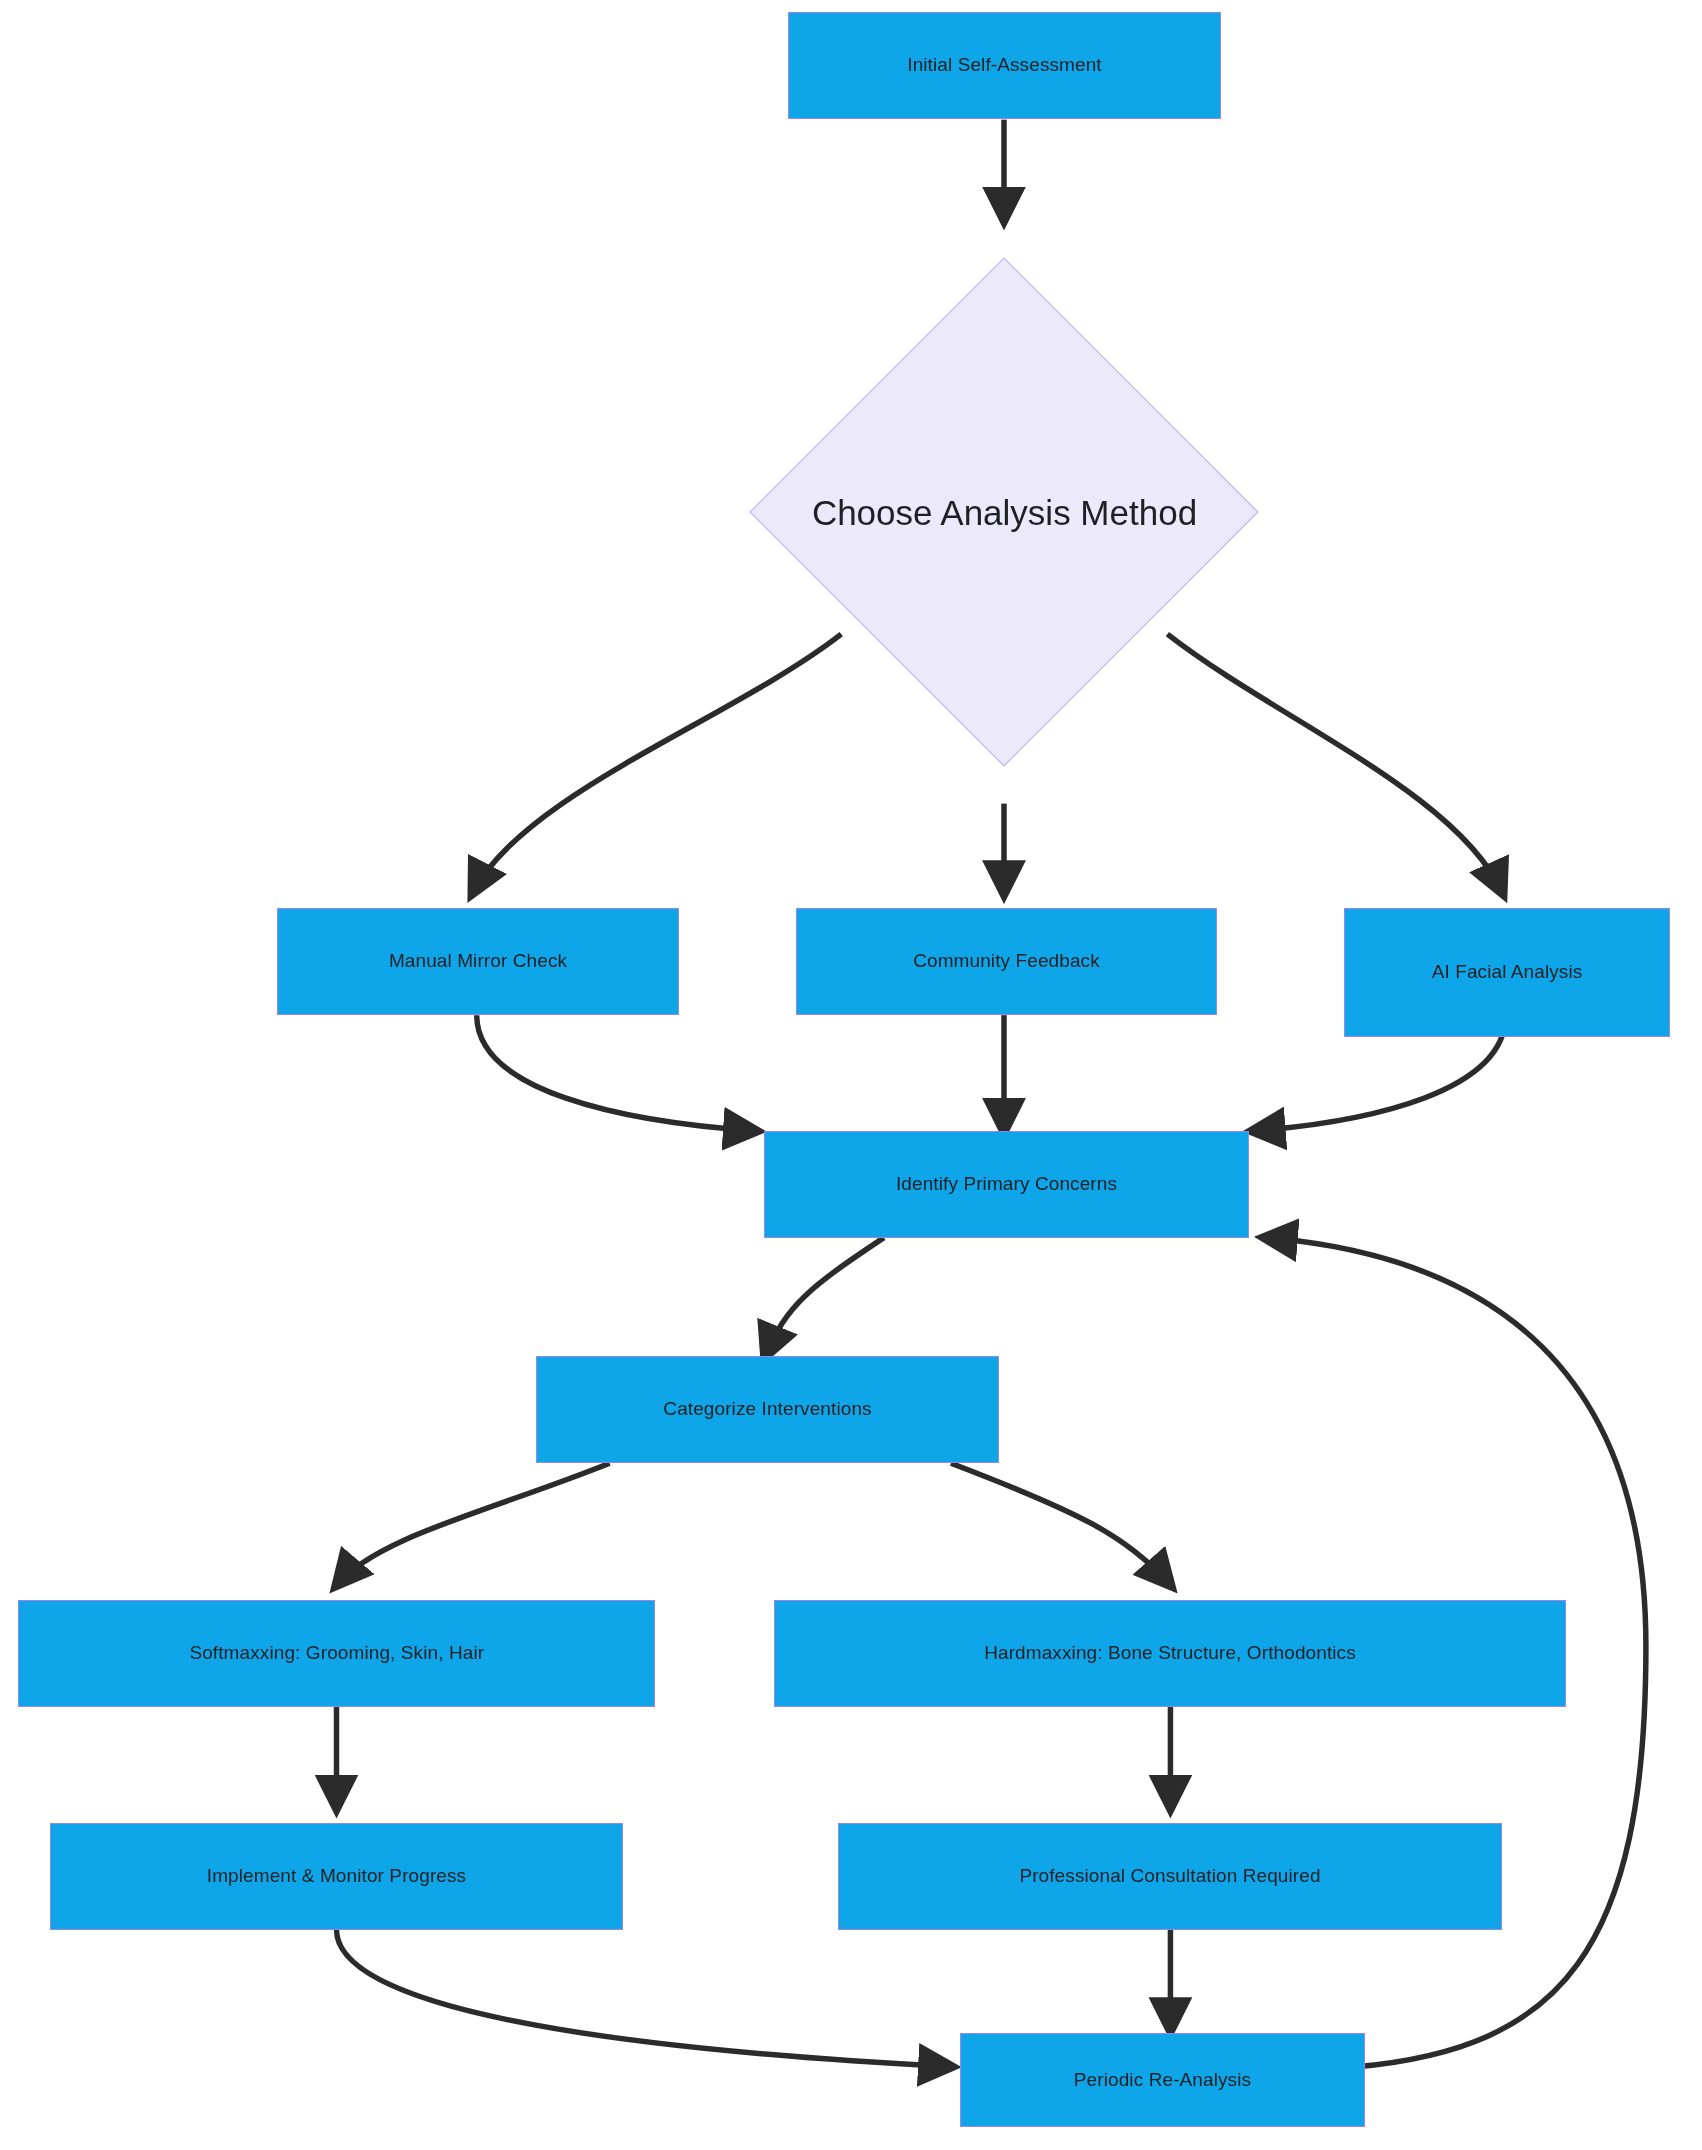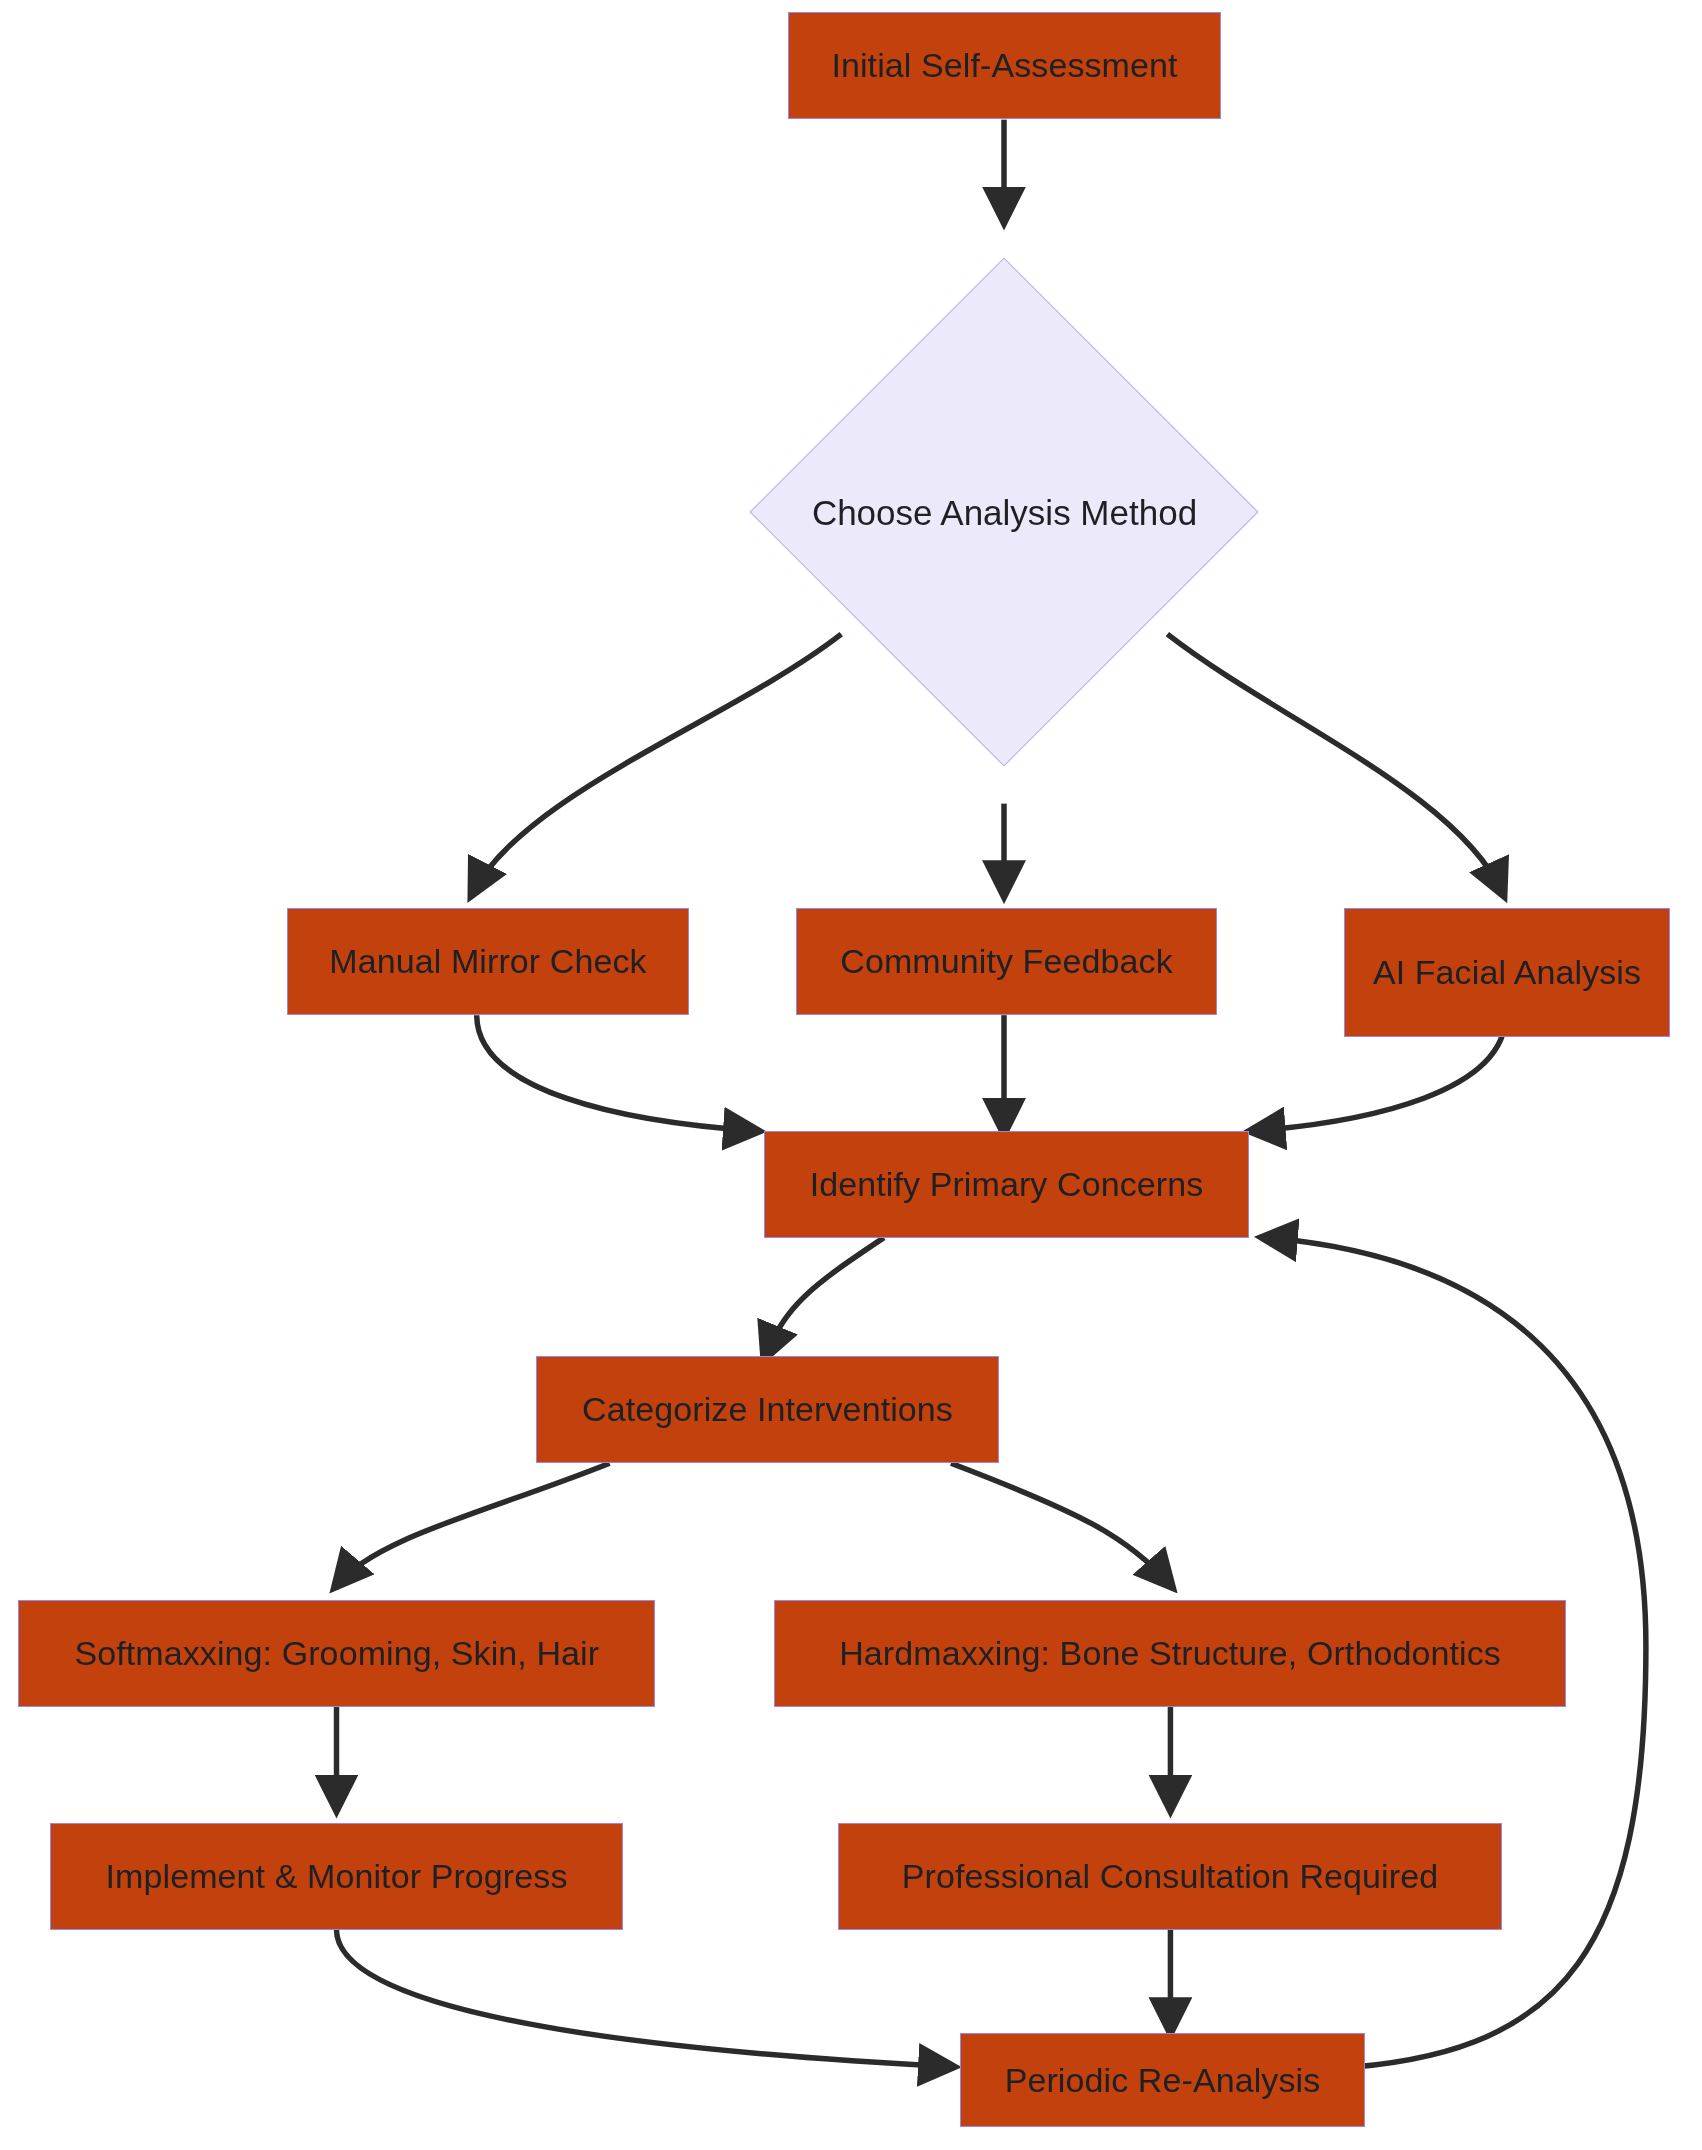--- a/index.html
+++ b/index.html
@@ -20,28 +20,28 @@
   svg#edges {
     position: absolute;
     left: 0;
     top: 0;
     width: 1702px;
     height: 2151px;
   }
   .node {
     position: absolute;
     box-sizing: border-box;
-    background: #c2410c;
+    background: #0ea5e9;
     border: 1.8px solid #9a86e8;
     color: #1f2024;
     display: flex;
     align-items: center;
     justify-content: center;
     text-align: center;
-    font-size: 34px;
+    font-size: 19px;
     line-height: 1.2;
     letter-spacing: 0.1px;
     white-space: nowrap;
   }
   .decision {
     position: absolute;
     box-sizing: border-box;
     background: #ece9fb;
     border: 1.8px solid #b7a6ef;
     transform: rotate(45deg);
@@ -104,21 +104,21 @@
 
   <div class="node" style="left:788px; top:12.2px; width:433px; height:107px;">
     <span>Initial Self-Assessment</span>
   </div>
 
   <div class="decision" style="left:824px; top:332px; width:360px; height:360px;"></div>
   <div class="decision-label" style="left:730px; top:485px; width:549px; height:55px;">
     <span>Choose Analysis Method</span>
   </div>
 
-  <div class="node" style="left:277px; top:908px; width:402px; height:107px;margin-left:10px;">
+  <div class="node" style="left:277px; top:908px; width:402px; height:107px;">
     <span>Manual Mirror Check</span>
   </div>
 
   <div class="node" style="left:796px; top:908px; width:421px; height:107px;">
     <span>Community Feedback</span>
   </div>
 
   <div class="node" style="left:1344px; top:908px; width:326px; height:129px;">
     <span>AI Facial Analysis</span>
   </div>

